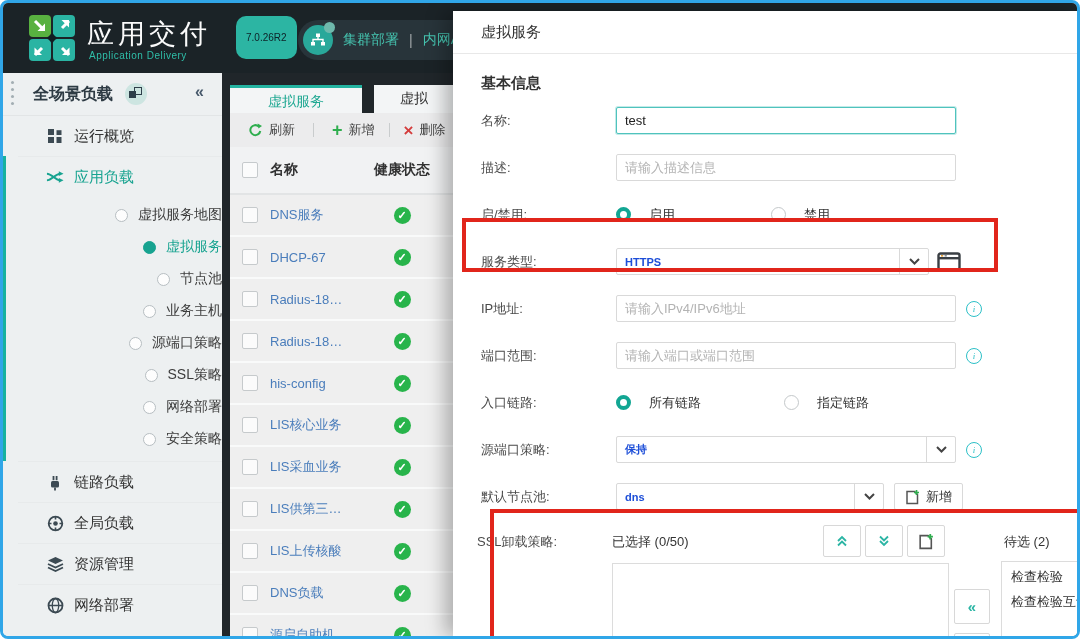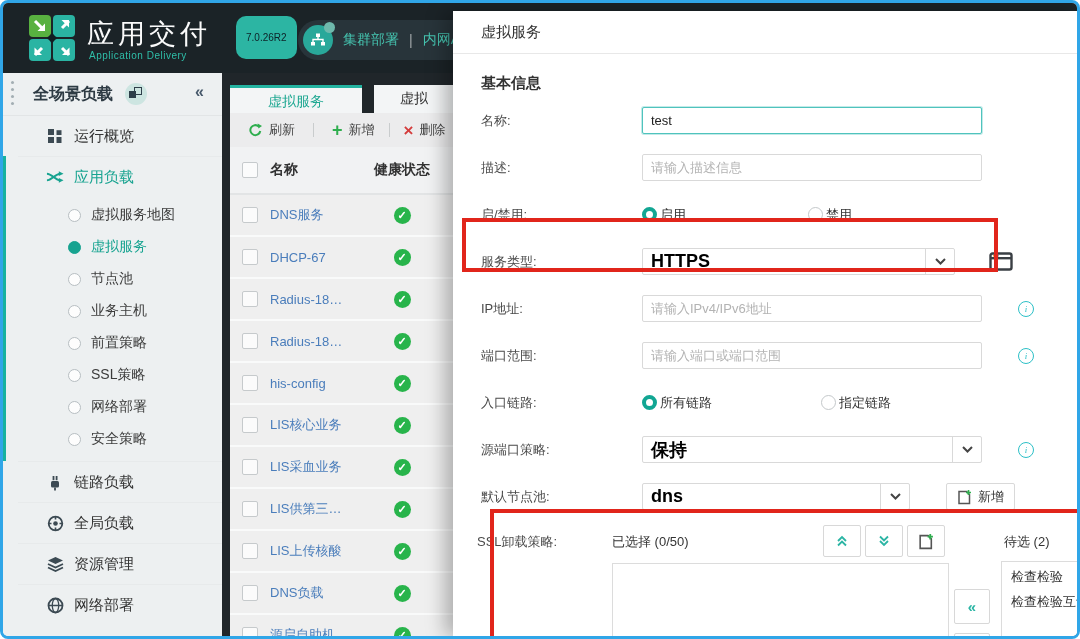--- a/index.html
+++ b/index.html
@@ -30,21 +30,21 @@
   .sb-collapse{position:absolute;right:18px;top:10px;color:#46586a;font-size:16px;font-weight:bold;cursor:pointer;}
   .sb-dots{position:absolute;left:8px;top:8px;width:3px;height:3px;border-radius:50%;background:#a3aeb3;
     box-shadow:0 7px 0 #a3aeb3,0 14px 0 #a3aeb3,0 21px 0 #a3aeb3;}
   .sb-group{position:relative;padding-left:15px;}
   .sb-top{position:relative;display:flex;align-items:center;height:40px;padding-left:28px;font-size:15px;color:#333;
     border-top:1px solid #e7eaeb;cursor:pointer;}
   .sb-group:first-child .sb-top{border-top:none;}
   .sb-top.on{color:#17a390;}
   .sb-ic{width:18px;height:18px;margin-right:10px;display:inline-flex;align-items:center;justify-content:center;}
   .sb-children{padding:2px 0 6px 0;}
-  .sb-sub{display:flex;align-items:center;height:32px;padding-left:50px;font-size:14px;color:#3c3c3c;cursor:pointer;}
+  .sb-sub{display:flex;align-items:center;height:32px;padding-left:50px;font-size:14px;color:#3c3c3c;cursor:pointer;justify-content:flex-end;}
   .sb-sub.on{color:#17a390;}
   .rdot2{width:11px;height:11px;border-radius:50%;border:1px solid #b7bec2;background:#fdfdfd;margin-right:10px;flex:none;}
   .rdot2.sel{background:#17a390;border-color:#17a390;}
   .accent{position:absolute;left:0;top:0;bottom:0;width:3px;background:#17b2a0;}
   
   .main{position:absolute;left:219px;top:70px;right:0;bottom:0;background:#20262a;}
   .tab{position:absolute;top:12px;height:28px;background:#f3f5f6;font-size:14px;display:flex;align-items:center;cursor:pointer;}
   .tab1{left:8px;width:132px;justify-content:center;border-top:3px solid #23b3a0;color:#1fa892;}
   .tab2{left:152px;width:160px;color:#333;padding-left:26px;}
   .toolbar{position:absolute;left:8px;right:0;top:40px;height:34px;background:#ececed;display:flex;align-items:center;
@@ -60,32 +60,32 @@
   .ckbox{width:14px;height:14px;border:1px solid #c6cacc;border-radius:2px;background:#fbfbfb;margin-left:12px;flex:none;cursor:pointer;}
   .cname{width:96px;margin-left:12px;font-size:13px;color:#4a7dbb;white-space:nowrap;overflow:hidden;cursor:pointer;}
   .thead .cname{color:#333;font-size:14px;cursor:default;}
   .chealth{width:72px;text-align:center;font-size:14px;}
   .okc{display:inline-block;width:17px;height:17px;border-radius:50%;background:#28b44b;color:#fff;font-size:11px;
     line-height:17px;font-style:normal;font-weight:bold;text-align:center;}
   
   .modal{position:absolute;left:450px;top:8px;right:0;bottom:0;background:#fff;box-shadow:-8px 0 18px rgba(0,0,0,.28);}
   .m-title{height:42px;line-height:42px;padding-left:28px;font-size:15px;color:#333;border-bottom:1px solid #e8e8e8;}
   .m-section{margin:20px 0 12px 28px;font-size:15px;font-weight:bold;color:#333;height:18px;line-height:18px;}
-  .mrow{display:flex;align-items:center;height:33px;margin:0 0 14px 28px;gap:26px;}
+  .mrow{display:flex;align-items:center;height:33px;margin:0 0 14px 28px;}
   .mlabel{width:135px;font-size:13px;color:#4a4a4a;flex:none;}
   .minput{box-sizing:border-box;width:340px;height:27px;border:1px solid #d9d9d9;border-radius:2px;padding:0 8px;
     font-size:13px;color:#222;font-family:inherit;outline:none;background:#fff;}
   .minput::placeholder{color:#b3b3b3;}
   .minput.focus{border-color:#4fc3bd;box-shadow:0 0 0 1px rgba(79,195,189,.35);}
   .select{box-sizing:border-box;position:relative;width:340px;height:27px;border:1px solid #d9d9d9;border-radius:2px;
     background:#fff;display:flex;align-items:center;cursor:pointer;}
-  .sval{flex:1;padding-left:8px;font-size:18px;font-weight:bold;color:#000000;}
+  .sval{flex:1;padding-left:8px;font-size:11px;font-weight:bold;color:#1d4ed8;}
   .sarrow{width:28px;height:100%;border-left:1px solid #d9d9d9;display:flex;align-items:center;justify-content:center;flex:none;}
   .radio{display:flex;align-items:center;font-size:13px;color:#333;cursor:pointer;}
-  .radio em{font-style:normal;margin-left:3px;}
+  .radio em{font-style:normal;margin-left:18px;}
   .rdot{width:15px;height:15px;border-radius:50%;border:1px solid #c4c8ca;background:#fff;box-sizing:border-box;flex:none;}
   .rdot.sel{border:4px solid #12a693;}
   .opt2{margin-left:96px;}
   .info-ic{width:14px;height:14px;border-radius:50%;border:1px solid #2cc0c7;color:#2cc0c7;font-size:9px;line-height:14px;
     text-align:center;font-style:italic;font-family:"Liberation Serif",serif;margin-left:10px;flex:none;cursor:pointer;}
   .icon-btn{margin-left:8px;display:inline-flex;align-items:center;cursor:pointer;}
   .add-btn{margin-left:10px;height:27px;box-sizing:border-box;border:1px solid #d9d9d9;border-radius:2px;background:#fff;
     display:inline-flex;align-items:center;gap:6px;padding:0 10px;font-size:13px;color:#333;cursor:pointer;}
   
   .ssl-row{display:flex;margin-left:24px;}
@@ -196,21 +196,21 @@
             <div class="sb-sub">
               <i class="rdot2"></i>
               <span class="sb-sub-lb">节点池</span>
             </div>
             <div class="sb-sub">
               <i class="rdot2"></i>
               <span class="sb-sub-lb">业务主机</span>
             </div>
             <div class="sb-sub">
               <i class="rdot2"></i>
-              <span class="sb-sub-lb">前置策略</span>
+              <span class="sb-sub-lb">源端口策略</span>
             </div>
             <div class="sb-sub">
               <i class="rdot2"></i>
               <span class="sb-sub-lb">SSL策略</span>
             </div>
             <div class="sb-sub">
               <i class="rdot2"></i>
               <span class="sb-sub-lb">网络部署</span>
             </div>
             <div class="sb-sub">

